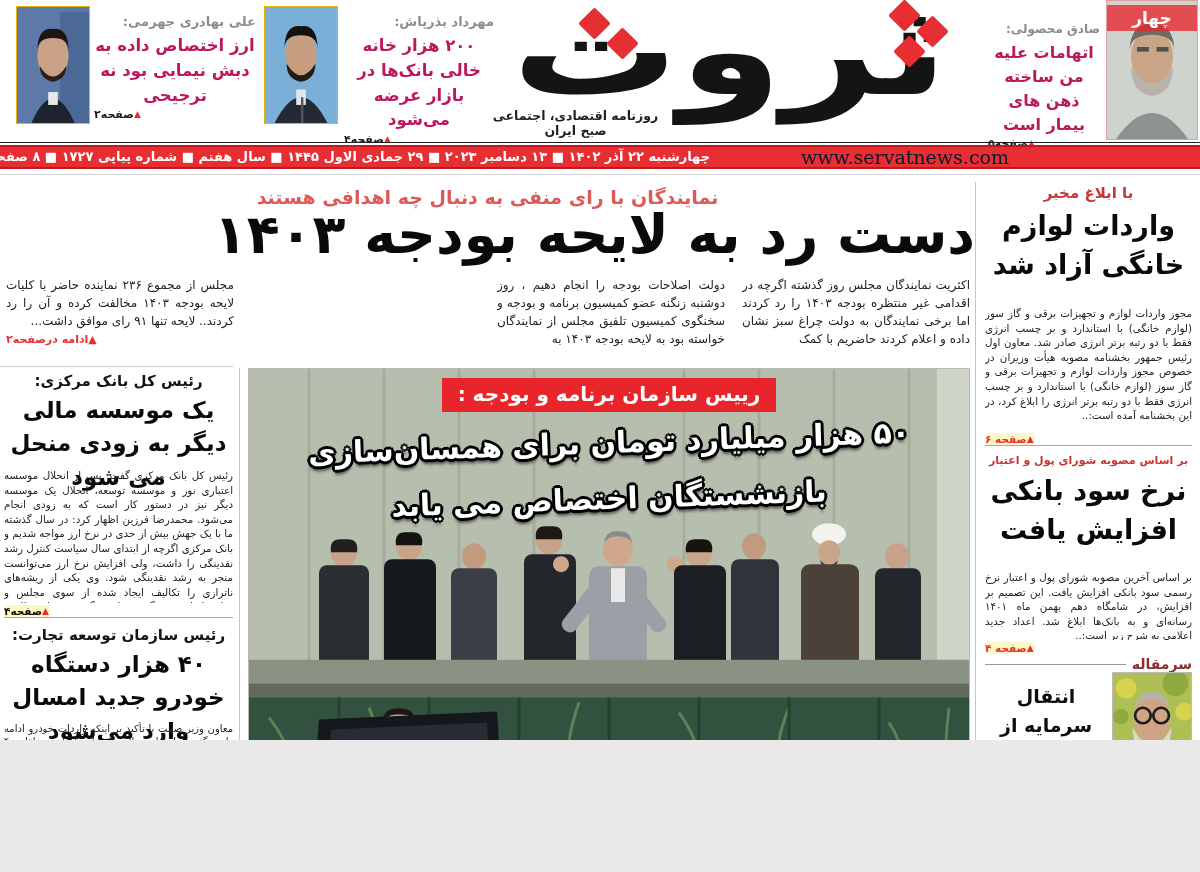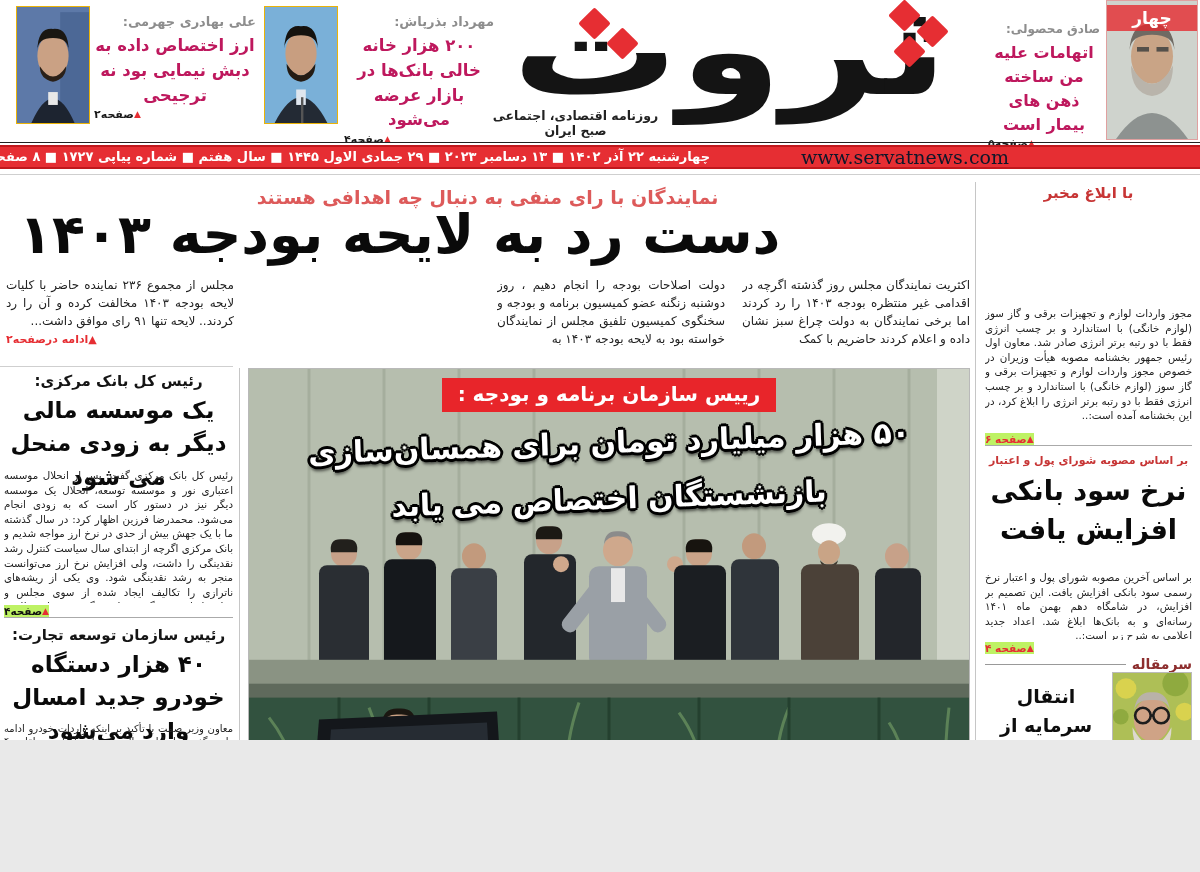--- a/index.html
+++ b/index.html
@@ -30,34 +30,34 @@
                   font-size:13px; font-weight:bold; white-space:nowrap; }
   .datebar-site { position:absolute; left:790px; top:-1px; width:230px; height:22px; line-height:22px;
                   color:#0f172a; font-family:"DejaVu Serif", serif; font-size:19px; text-align:center; direction:ltr; }
 
   .hairline-h { background:#cfcfcf; height:1px; }
   .hairline-v { background:#c6c6c6; width:1px; }
   .rule-dark { background:#222; height:1px; }
 
   
   .lead-kicker { width:975px; left:0; top:186px; text-align:center; color:#dd5a5a; font-weight:bold; font-size:19px; }
-  .lead-headline { width:975px; left:0; top:203px; text-align:left; color:#0a0a0a; font-weight:bold;
+  .lead-headline { width:975px; left:0; top:203px; text-align:right; color:#0a0a0a; font-weight:bold;
                    font-size:54px; letter-spacing:-1px; line-height:1.2;padding-left:19px; }
   .lead-col { top:276px; width:228px; height:100px; overflow:hidden; font-size:12px; line-height:1.5;
               text-align:justify; color:#222; }
   .continue-mark { color:#e62e33; font-size:11px; font-weight:bold; text-align:left; margin-top:2px; }
 
   
   .article { overflow:hidden; }
   .art-kicker { text-align:center; font-weight:bold; font-size:15px; color:#151515; }
   .art-kicker.red { color:#c73535; }
   .art-headline { text-align:center; font-weight:bold; color:#0a0a0a; line-height:1.45; margin-top:4px; }
   .art-body { position:absolute; left:0; right:0; bottom:14px; overflow:hidden; font-size:10.3px;
               line-height:1.42; text-align:justify; color:#222; }
-  .art-mark { position:absolute; left:0; bottom:0; font-size:10.5px; font-weight:bold; background:#bef264; }
+  .art-mark { position:absolute; left:0; bottom:0; font-size:10.5px; font-weight:bold; background:#fef9c3; }
   .art-mark.redtext { color:#e62e33; }
   .div-bottom { border-bottom:1px solid #aaa; }
 
   .section-head { display:flex; align-items:center; gap:6px; color:#8d2e2e; font-weight:bold; font-size:14px; }
   .section-head .rule { flex:1; height:1px; background:#999; }
   .op-headline { font-size:19px; font-weight:bold; color:#0d0d0d; line-height:1.55; text-align:center; }
   .op-byline { font-size:10.5px; font-weight:bold; color:#222; text-align:left; margin-top:12px; }
   .op-page { position:absolute; left:0; bottom:2px; font-size:9.5px; color:#444; }
   .op-photo { position:absolute; left:auto; right:0; top:0; width:80px; border:1px solid #bbb; overflow:hidden; }
   .op-photo svg { display:block; width:100%; height:100%; }
@@ -258,20 +258,21 @@
 
   <div class="abs article" style="left:4px; top:626px; width:229px; height:240px;">
     <div class="art-kicker">رئیس سازمان توسعه تجارت:</div>
     <div class="art-headline" style="font-size:23px;">۴۰ هزار دستگاه خودرو جدید امسال وارد می‌شود</div>
     <div class="art-body" style="top:96px; bottom:12px; font-size:10px; line-height:1.34;">معاون وزیر صمت با تأکید بر اینکه واردات خودرو ادامه دارد، گفت: تا پایان سال پتانسیل واردات حداقل ۴۰ هزار خودرو دیگر وجود دارد. مهدی ضیغمی در حاشیه نشست خبری برگزاری نمایشگاه توانمندی‌های صادراتی در جمع خبرنگاران در خصوص واردات خودرو و صحبت‌های رئیس سازمان برنامه و بودجه، گفت: نظر آقای منظور در خصوص واردات خودرو این بوده که با توجه به برنامه واردات خودرو که در بودجه در نظر گرفته شده، وقتی واردات طبق برنامه انجام نشود، ناترازی ایجاد می‌شود. وی گفت: رویه دولت در خصوص واردات این است که امسال واردات با قطعیت انجام می‌شود و..</div>
     <div class="art-mark"><span class="tri">▲</span><span>صفحه۶</span></div>
   </div>
 
   <div class="abs article div-bottom" style="left:985px; top:184px; width:207px; height:262px;">
     <div class="art-kicker red">با ابلاغ مخبر</div>
+    <div class="art-headline" style="font-size:27px;">واردات لوازم خانگی آزاد شد</div>
     <div class="art-body" style="top:122px;">مجوز واردات لوازم و تجهیزات برقی و گاز سوز (لوازم خانگی) با استاندارد و بر چسب انرژی فقط با دو رتبه برتر انرژی صادر شد. معاون اول رئیس جمهور بخشنامه مصوبه هیأت وزیران در خصوص مجوز واردات لوازم و تجهیزات برقی و گاز سوز (لوازم خانگی) با استاندارد و بر چسب انرژی فقط با دو رتبه برتر انرژی را ابلاغ کرد، در این بخشنامه آمده است:..</div>
     <div class="art-mark redtext"><span class="tri">▲</span><span>صفحه ۶</span></div>
   </div>
 
   <div class="abs article" style="left:985px; top:454px; width:207px; height:200px;">
     <div class="art-kicker red" style="font-size:11px;">بر اساس مصوبه شورای پول و اعتبار</div>
     <div class="art-headline" style="font-size:27px;">نرخ سود بانکی افزایش یافت</div>
     <div class="art-body" style="top:116px;">بر اساس آخرین مصوبه شورای پول و اعتبار نرخ رسمی سود بانکی افزایش یافت. این تصمیم بر افزایش، در شامگاه دهم بهمن ماه ۱۴۰۱ رسانه‌ای و به بانک‌ها ابلاغ شد. اعداد جدید اعلامی به شرح زیر است:..</div>
     <div class="art-mark redtext"><span class="tri">▲</span><span>صفحه ۴</span></div>
   </div>

